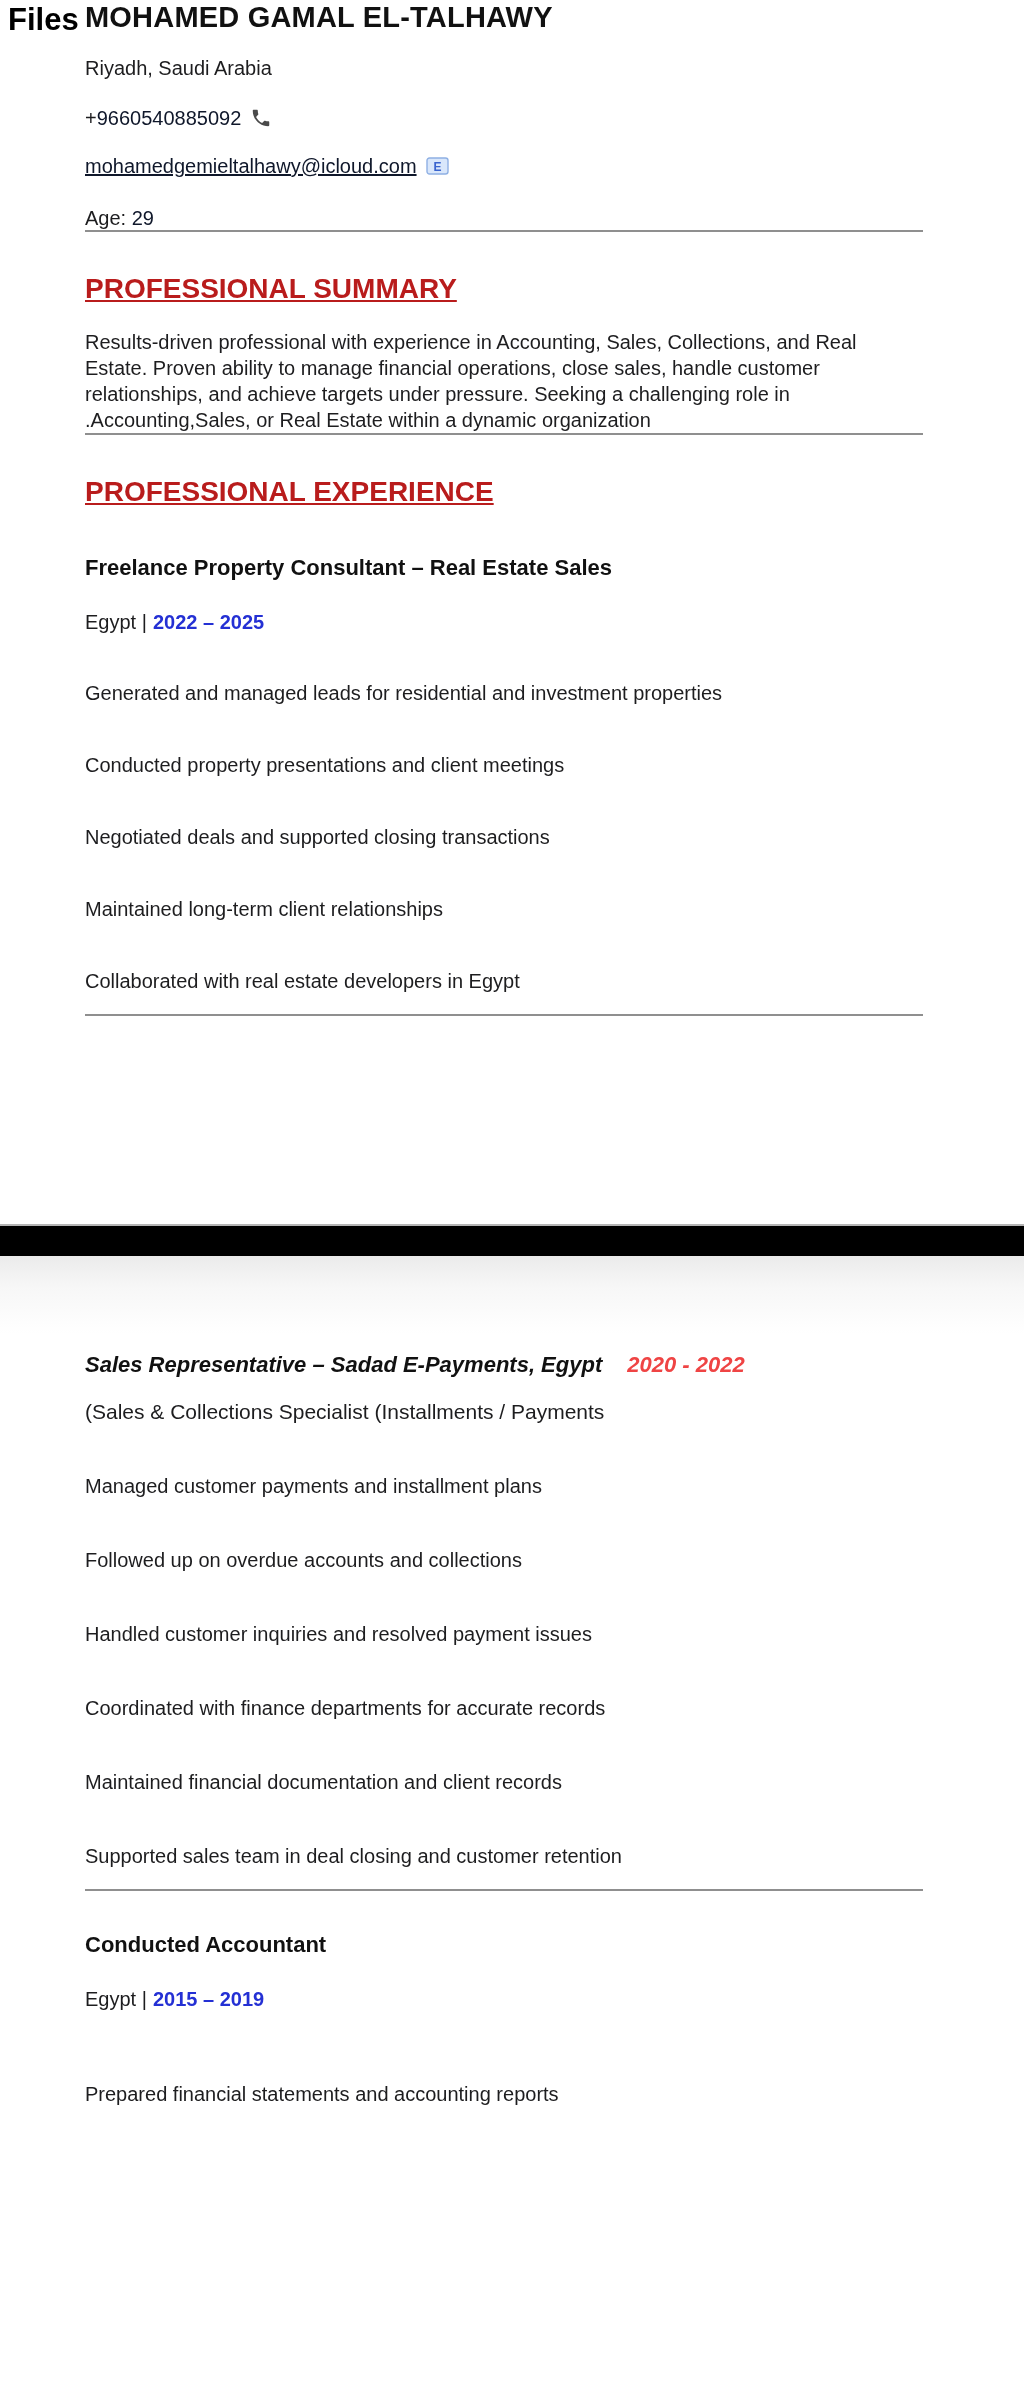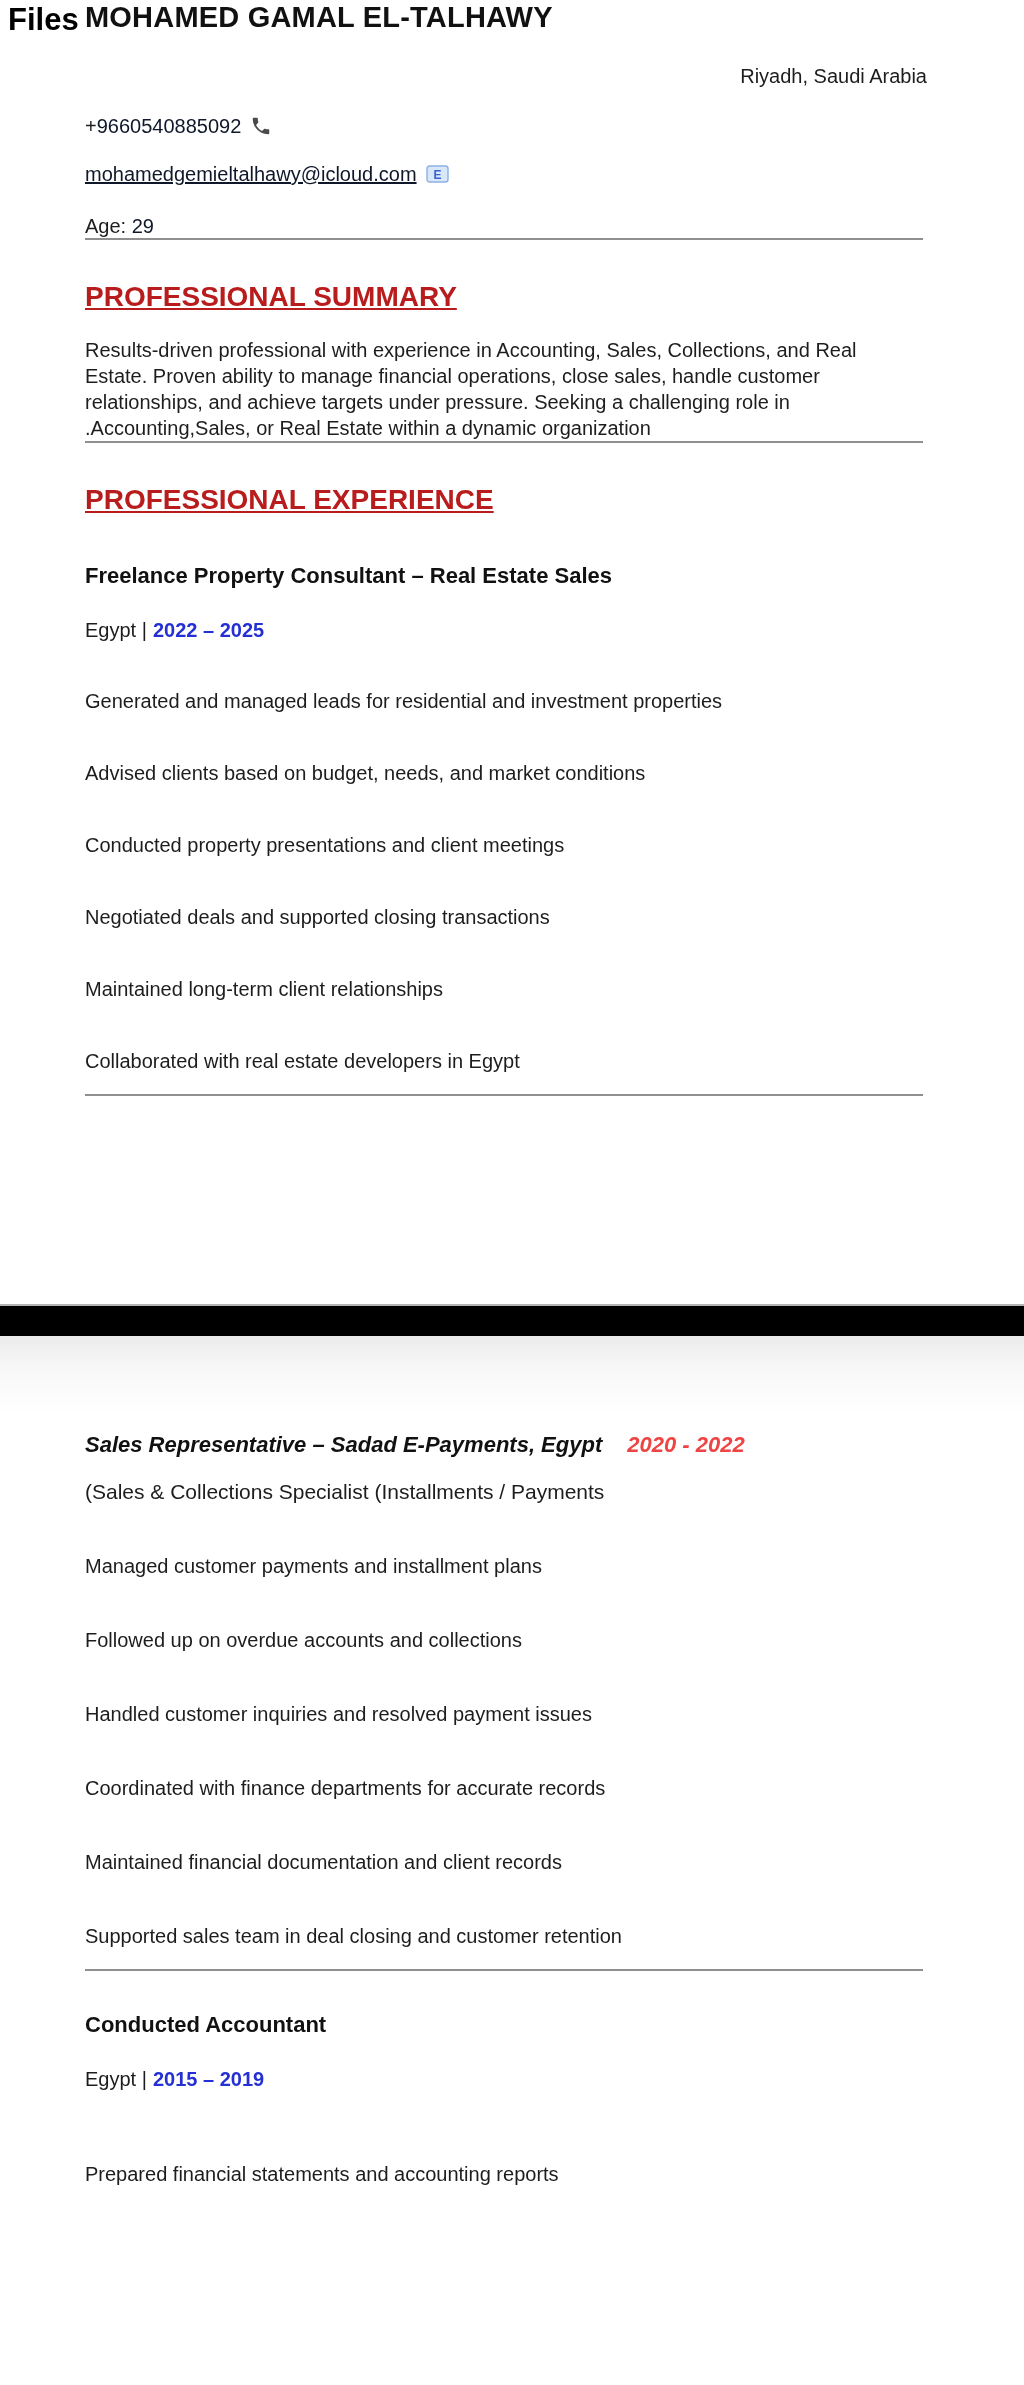--- a/index.html
+++ b/index.html
@@ -32,21 +32,21 @@
     color: #111;
     letter-spacing: 0.2px;
   }
   .contact-line {
     font-size: 20px;
     line-height: 24px;
     color: #1d1d1f;
     display: flex;
     align-items: center;
   }
-  .mt30 { margin-top: 30px; justify-content: flex-end; }
+  .mt30 { margin-top: 22px; }
   .mt26 { margin-top: 26px; }
   .mt24 { margin-top: 24px; }
   .mt28 { margin-top: 28px; }
   .link {
     color: #0f172a;
     text-decoration: none;
     cursor: pointer;
   }
   .link.underlined { text-decoration: underline; }
   .icon-gap { margin-left: 9px; display: inline-flex; align-items: center; }
@@ -187,21 +187,20 @@
 
   <div class="section-heading">PROFESSIONAL EXPERIENCE</div>
 
   <div class="job-title">Freelance Property Consultant – Real Estate Sales</div>
 
   <div class="job-meta">
     <span>Egypt |</span><span class="job-dates">2022 – 2025</span>
   </div>
 
   <p class="bullet-line">Generated and managed leads for residential and investment properties</p>
-  <p class="bullet-line">Advised clients based on budget, needs, and market conditions</p>
   <p class="bullet-line">Conducted property presentations and client meetings</p>
   <p class="bullet-line">Negotiated deals and supported closing transactions</p>
   <p class="bullet-line">Maintained long-term client relationships</p>
   <p class="bullet-line">Collaborated with real estate developers in Egypt</p>
 
   <hr class="divider hr3">
 
   <div class="spacer-to-bar"></div>
   <div class="page-break-bar"></div>
   <div class="page-break-shadow"></div>

